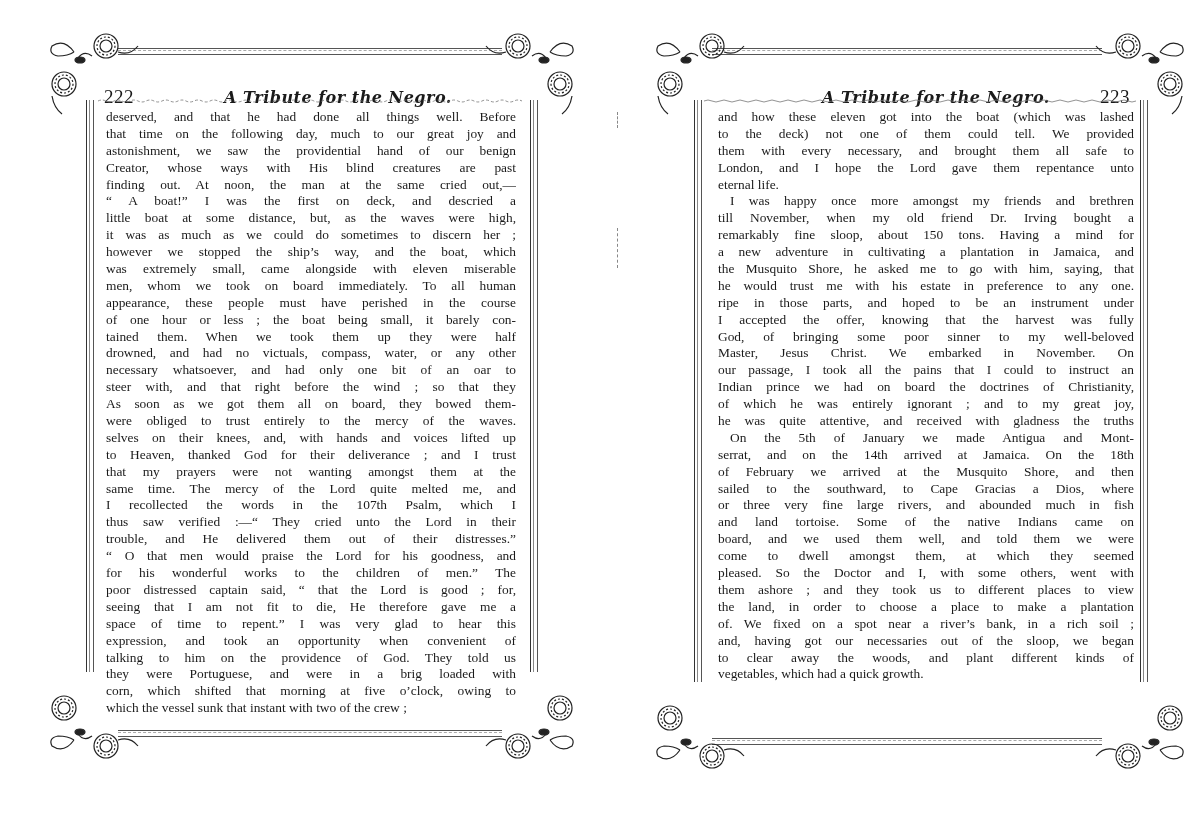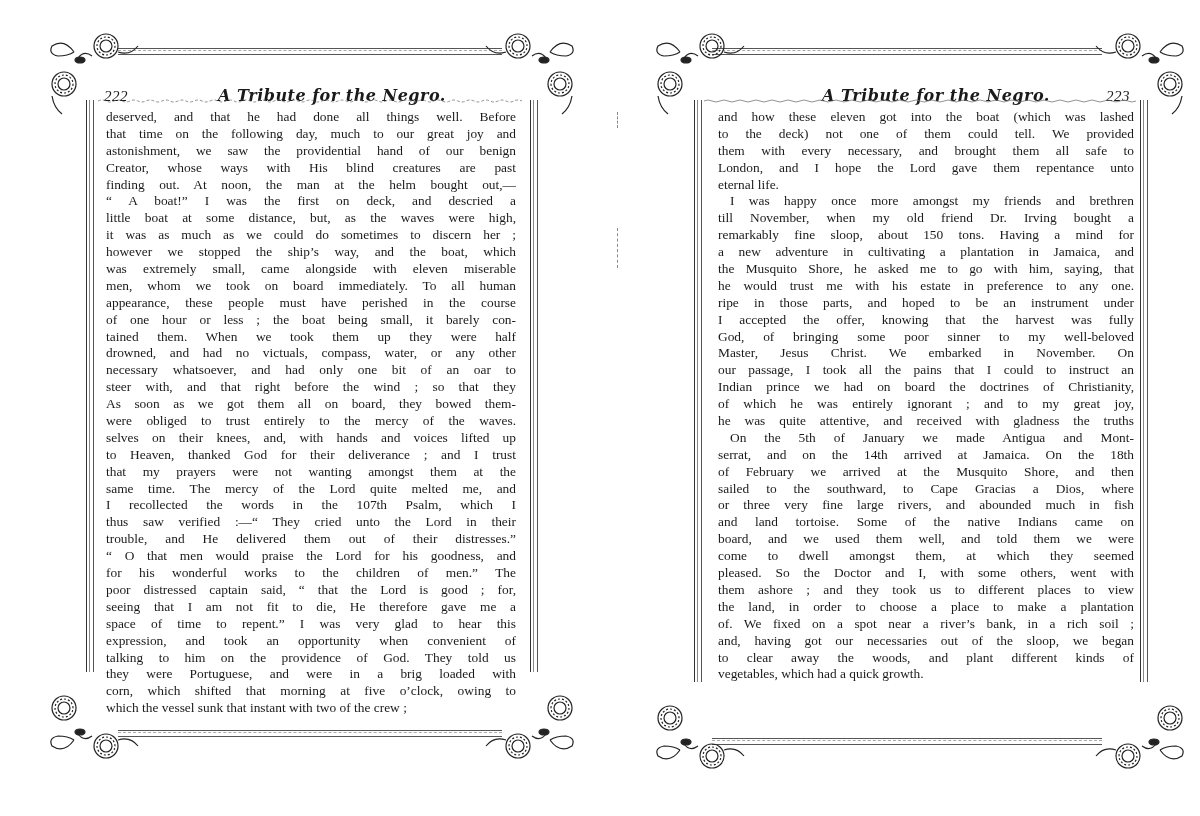--- a/index.html
+++ b/index.html
@@ -11,21 +11,21 @@
 
   
   .frame { position: absolute; pointer-events: none; }
   .hline { position: absolute; height: 5px; border-top: 1px solid #555; border-bottom: 1px solid #555; }
   .hline::after { content: ""; position: absolute; left: 0; right: 0; top: 1px; border-top: 1px dashed #aaa; }
   .vline { position: absolute; width: 6px; border-left: 1px solid #333; border-right: 1px solid #555; }
   .vline::after { content: ""; position: absolute; top: 0; bottom: 0; left: 2px; border-left: 1px solid #888; }
   .corner { position: absolute; width: 64px; height: 64px; }
 
   .running-head { position: absolute; top: 86px; height: 28px; display: flex; align-items: baseline; }
-  .folio { font-size: 15px; font-family: "Liberation Serif", serif; letter-spacing: 0.5px; font-style: italic; }
+  .folio { font-size: 19px; font-family: "Liberation Serif", serif; letter-spacing: 0.5px; }
   .headtitle { font-family: "DejaVu Serif", serif; font-size: 16px; font-weight: bold; letter-spacing: 0.5px; font-style: italic; }
   .wavy { position: absolute; top: 98px; height: 6px; }
 
   .text-block { position: absolute; top: 109px; width: 410px;
                 font-size: 13.4px; line-height: 16.9px; text-align: justify; }
   .text-block .line { display: block; white-space: nowrap; text-align: justify; text-align-last: justify; height: 16.9px; }
   .text-block .line.last { text-align-last: left; }
   .text-block .line.indent { padding-left: 12px; }
   .gutter-mark { position: absolute; width: 1px; border-left: 1px dashed #888; }
 </style>
@@ -105,21 +105,21 @@
   </div>
   <svg class="wavy" style="left:98px; width:424px;" viewBox="0 0 424 6" preserveAspectRatio="none">
     <path d="M0 3 q4 -2 8 0 t8 0 t8 0 t8 0 t8 0 t8 0 t8 0 t8 0 t8 0 t8 0 t8 0 t8 0 t8 0 t8 0 t8 0 t8 0 t8 0 t8 0 t8 0 t8 0 t8 0 t8 0 t8 0 t8 0 t8 0 t8 0 t8 0 t8 0 t8 0 t8 0 t8 0 t8 0 t8 0 t8 0 t8 0 t8 0 t8 0 t8 0 t8 0 t8 0 t8 0 t8 0 t8 0 t8 0 t8 0 t8 0 t8 0 t8 0 t8 0 t8 0 t8 0 t8 0 t8 0" fill="none" stroke="#777" stroke-width="0.8" stroke-dasharray="3 2"></path>
   </svg>
 
   <div class="text-block" style="left:106px;" id="left-text">
       <span class="line">deserved, and that he had done all things well. Before</span>
       <span class="line">that time on the following day, much to our great joy and</span>
       <span class="line">astonishment, we saw the providential hand of our benign</span>
       <span class="line">Creator, whose ways with His blind creatures are past</span>
-      <span class="line">finding out. At noon, the man at the helm bought out,—</span>
+      <span class="line">finding out. At noon, the man at the same cried out,—</span>
       <span class="line">“ A boat!” I was the first on deck, and descried a</span>
       <span class="line">little boat at some distance, but, as the waves were high,</span>
       <span class="line">it was as much as we could do sometimes to discern her ;</span>
       <span class="line">however we stopped the ship’s way, and the boat, which</span>
       <span class="line">was extremely small, came alongside with eleven miserable</span>
       <span class="line">men, whom we took on board immediately. To all human</span>
       <span class="line">appearance, these people must have perished in the course</span>
       <span class="line">of one hour or less ; the boat being small, it barely con-</span>
       <span class="line">tained them. When we took them up they were half</span>
       <span class="line">drowned, and had no victuals, compass, water, or any other</span>

